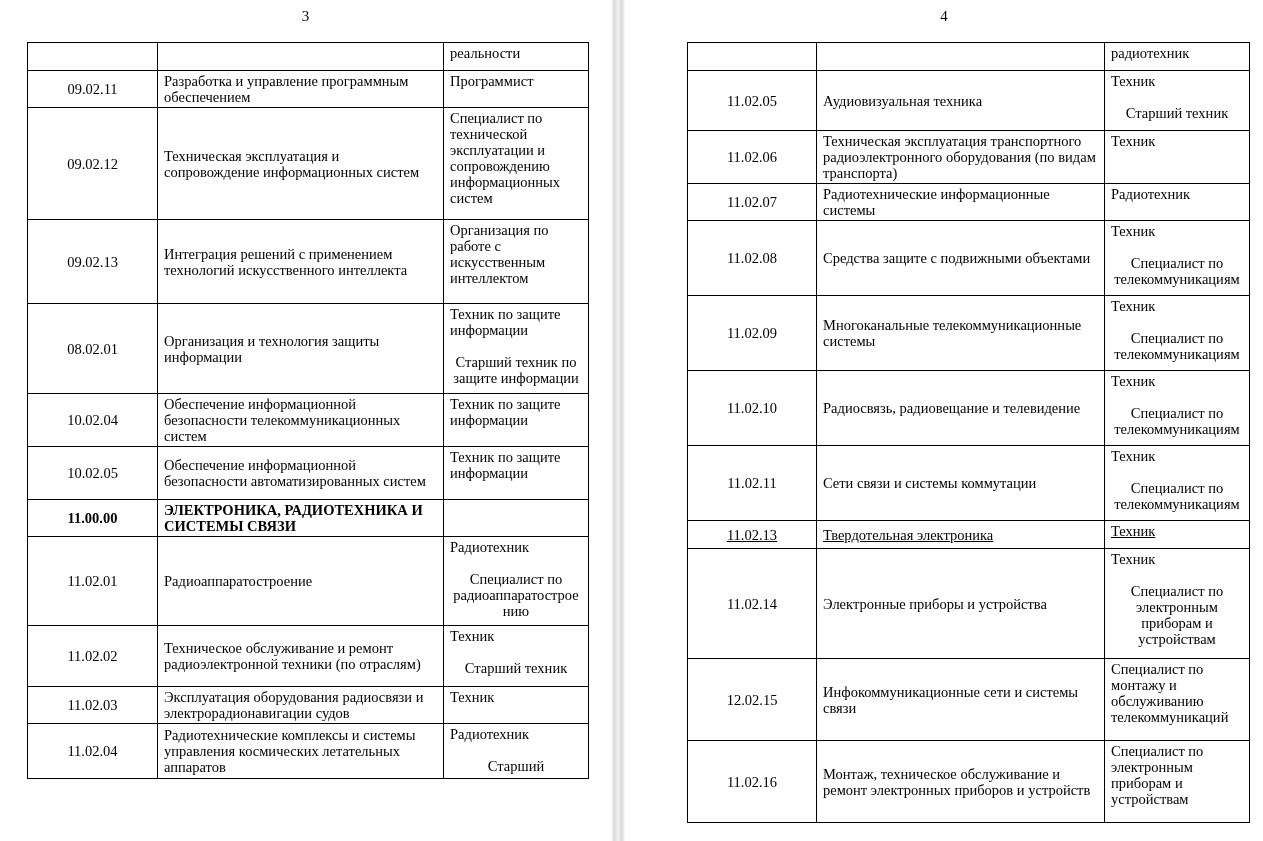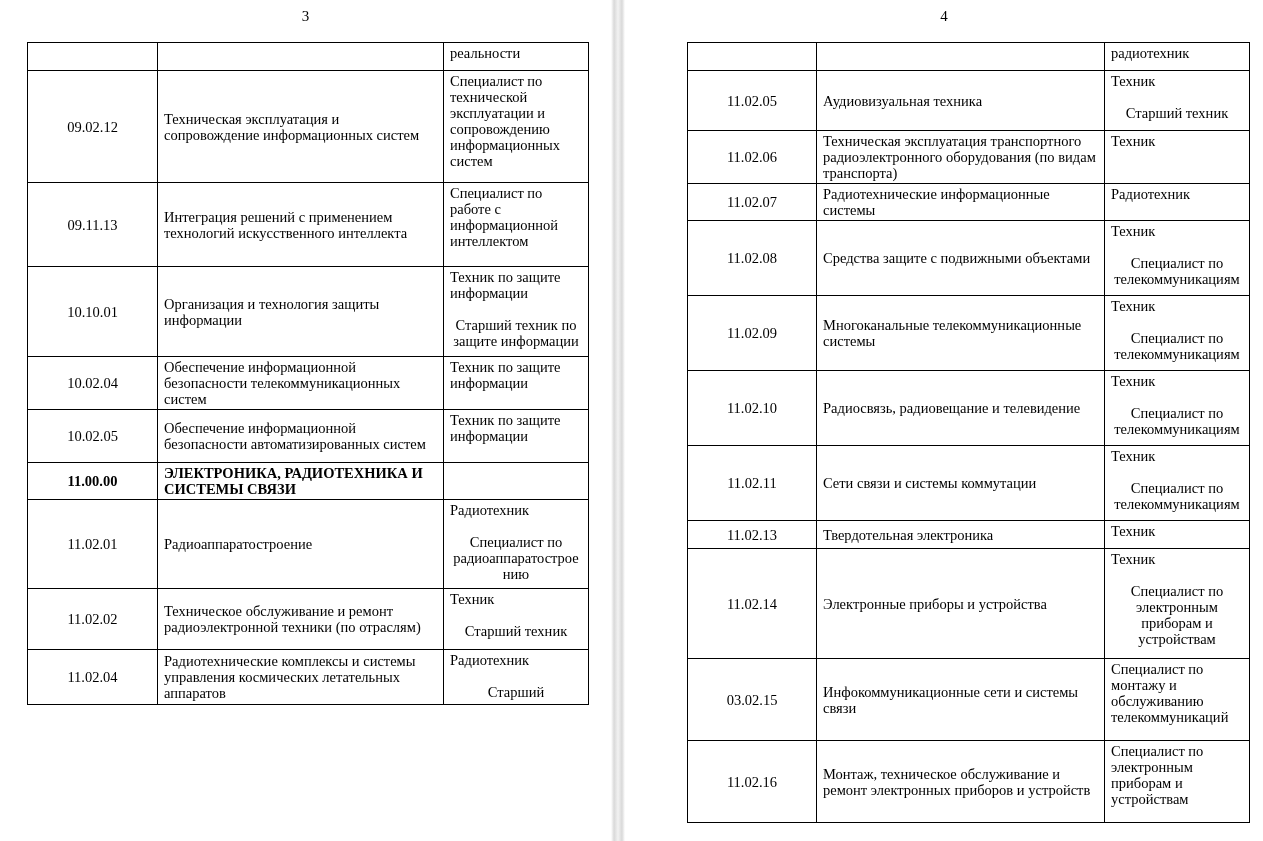--- a/index.html
+++ b/index.html
@@ -93,36 +93,43 @@
           <col style="width: 145px;">
         </colgroup>
       <tbody>
           <tr style="height: 28px;">
             <td class="code"></td>
             <td class="name"></td>
             <td class="qual">
               <p class="q">реальности</p>
             </td>
           </tr>
+          <tr style="height: 37px;">
+            <td class="code">09.02.11</td>
+            <td class="name">Разработка и управление программным обеспечением</td>
+            <td class="qual">
+              <p class="q">Программист</p>
+            </td>
+          </tr>
           <tr style="height: 112px;">
             <td class="code">09.02.12</td>
             <td class="name">Техническая эксплуатация и сопровождение информационных систем</td>
             <td class="qual">
               <p class="q">Специалист по технической эксплуатации и сопровождению информационных систем</p>
             </td>
           </tr>
           <tr style="height: 84px;">
-            <td class="code">09.11.13</td>
+            <td class="code">09.02.13</td>
             <td class="name">Интеграция решений с применением технологий искусственного интеллекта</td>
             <td class="qual">
-              <p class="q">Специалист по работе с информационной интеллектом</p>
+              <p class="q">Организация по работе с искусственным интеллектом</p>
             </td>
           </tr>
           <tr style="height: 90px;">
-            <td class="code">10.10.01</td>
+            <td class="code">08.02.01</td>
             <td class="name">Организация и технология защиты информации</td>
             <td class="qual">
               <p class="q">Техник по защите информации</p>
               <p class="q">Старший техник по защите информации</p>
             </td>
           </tr>
           <tr style="height: 53px;">
             <td class="code">10.02.04</td>
             <td class="name">Обеспечение информационной безопасности телекоммуникационных систем</td>
             <td class="qual">
@@ -148,20 +155,27 @@
               <p class="q">Радиотехник</p>
               <p class="q">Специалист по радиоаппаратостроению</p>
             </td>
           </tr>
           <tr style="height: 61px;">
             <td class="code">11.02.02</td>
             <td class="name">Техническое обслуживание и ремонт радиоэлектронной техники (по отраслям)</td>
             <td class="qual">
               <p class="q">Техник</p>
               <p class="q">Старший техник</p>
+            </td>
+          </tr>
+          <tr style="height: 32px;">
+            <td class="code">11.02.03</td>
+            <td class="name">Эксплуатация оборудования радиосвязи и электрорадионавигации судов</td>
+            <td class="qual">
+              <p class="q">Техник</p>
             </td>
           </tr>
           <tr style="height: 55px;">
             <td class="code">11.02.04</td>
             <td class="name">Радиотехнические комплексы и системы управления космических летательных аппаратов</td>
             <td class="qual">
               <p class="q">Радиотехник</p>
               <p class="q">Старший</p>
             </td>
           </tr>
@@ -234,37 +248,37 @@
             </td>
           </tr>
           <tr style="height: 75px;">
             <td class="code">11.02.11</td>
             <td class="name">Сети связи и системы коммутации</td>
             <td class="qual">
               <p class="q">Техник</p>
               <p class="q">Специалист по телекоммуникациям</p>
             </td>
           </tr>
-          <tr style="height: 28px;">
+          <tr style="height: 28px; text-decoration: underline;">
             <td class="code">11.02.13</td>
             <td class="name">Твердотельная электроника</td>
             <td class="qual">
               <p class="q">Техник</p>
             </td>
           </tr>
           <tr style="height: 110px;">
             <td class="code">11.02.14</td>
             <td class="name">Электронные приборы и устройства</td>
             <td class="qual">
               <p class="q">Техник</p>
               <p class="q">Специалист по электронным приборам и устройствам</p>
             </td>
           </tr>
           <tr style="height: 82px;">
-            <td class="code">03.02.15</td>
+            <td class="code">12.02.15</td>
             <td class="name">Инфокоммуникационные сети и системы связи</td>
             <td class="qual">
               <p class="q">Специалист по монтажу и обслуживанию телекоммуникаций</p>
             </td>
           </tr>
           <tr style="height: 82px;">
             <td class="code">11.02.16</td>
             <td class="name">Монтаж, техническое обслуживание и ремонт электронных приборов и устройств</td>
             <td class="qual">
               <p class="q">Специалист по электронным приборам и устройствам</p>

